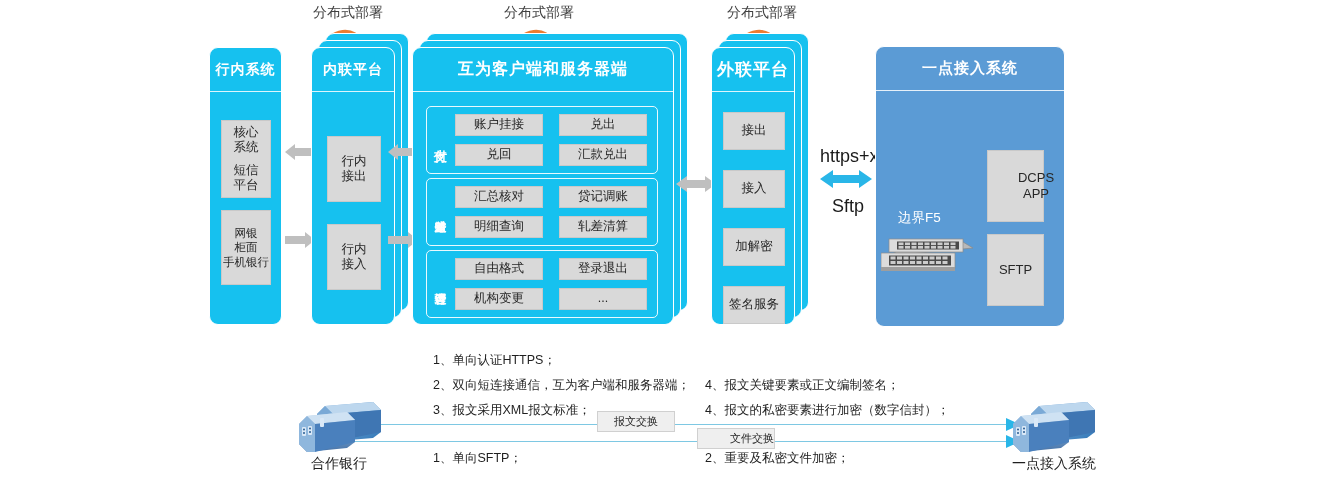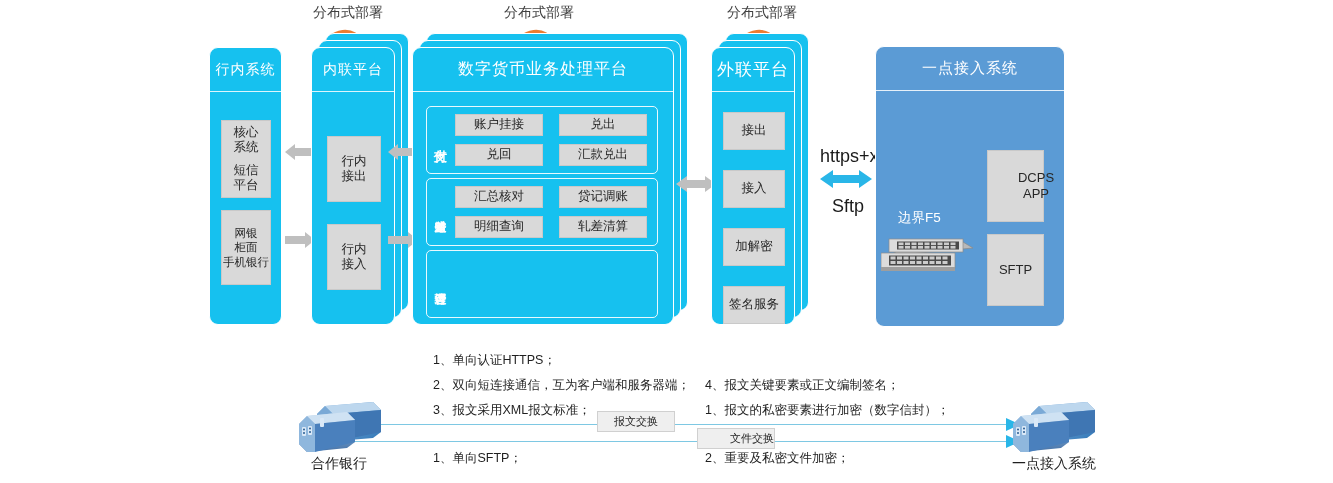--- a/index.html
+++ b/index.html
@@ -33,21 +33,21 @@
     background:#16c1ef;
     border-radius:9px;
     border:1.5px solid #ffffff;
     display:flex;
     flex-direction:column;
     overflow:hidden;
   }
   .panel-title {
     color:#ffffff;
     text-align:center;
-    font-weight:normal;
+    font-weight:bold;
     letter-spacing:1px;
     border-bottom:1.5px solid rgba(255,255,255,.85);
     flex:0 0 auto;
     display:flex;
     align-items:center;
     justify-content:center;
   }
   .panel-body { flex:1 1 auto; position:relative; }
 
   
@@ -218,21 +218,21 @@
   <polygon points="0,9 10,1 10,5 30,5 30,13 10,13 10,17" fill="#bfbfbf"></polygon>
 </svg>
 <svg class="garrow" style="left:388px; top:231px;" width="30" height="18" viewBox="0 0 30 18">
   <polygon points="30,9 20,1 20,5 0,5 0,13 20,13 20,17" fill="#bfbfbf"></polygon>
 </svg>
 
 <div class="stack" style="left:412px; top:33px; width:276px; height:292px;">
   <div class="layer l3" style="width:262px; height:278px;"></div>
   <div class="layer l2" style="width:262px; height:278px;"></div>
   <div class="panel-front" style="width:262px; height:278px;">
-    <div class="panel-title" style="height:44px; font-size:16px;">数字货币业务处理平台</div>
+    <div class="panel-title" style="height:44px; font-size:16px;">互为客户端和服务器端</div>
     <div class="panel-body">
 
       <div class="group" style="left:13px; top:86px; width:232px; height:68px;">
         <div class="group-label" style="font-size:11.5px; letter-spacing:0px;">对账差错</div>
         <div class="group-grid">
           <div class="tile flow">汇总核对</div>
           <div class="tile flow">贷记调账</div>
           <div class="tile flow">明细查询</div>
           <div class="tile flow">轧差清算</div>
         </div>
@@ -243,20 +243,26 @@
         <div class="group-grid">
           <div class="tile flow">账户挂接</div>
           <div class="tile flow">兑出</div>
           <div class="tile flow">兑回</div>
           <div class="tile flow">汇款兑出</div>
         </div>
       </div>
 
       <div class="group" style="left:13px; top:158px; width:232px; height:68px;">
         <div class="group-label" style="font-size:11.5px; letter-spacing:0px;">运行管理</div>
+        <div class="group-grid">
+          <div class="tile flow">自由格式</div>
+          <div class="tile flow">登录退出</div>
+          <div class="tile flow">机构变更</div>
+          <div class="tile flow">...</div>
+        </div>
       </div>
 
     </div>
   </div>
 </div>
 
 <svg class="garrow" style="left:676px; top:174px;" width="40" height="20" viewBox="0 0 40 20">
   <polygon points="0,10 11,2 11,6 29,6 29,2 40,10 29,18 29,14 11,14 11,18" fill="#bfbfbf"></polygon>
 </svg>
 
@@ -342,21 +348,21 @@
     </div>
     <div class="tile" style="left:111px; top:143px; width:57px; height:72px; font-size:13px;">SFTP</div>
   </div>
 </div>
 
 <div class="note" style="left:433px; top:352px;">1、单向认证HTTPS；</div>
 <div class="note" style="left:433px; top:377px;">2、双向短连接通信，互为客户端和服务器端；</div>
 <div class="note" style="left:433px; top:402px;">3、报文采用XML报文标准；</div>
 
 <div class="note" style="left:705px; top:377px;">4、报文关键要素或正文编制签名；</div>
-<div class="note" style="left:705px; top:402px;">1、报文的私密要素进行加密（数字信封）；</div>
+<div class="note" style="left:705px; top:402px;">4、报文的私密要素进行加密（数字信封）；</div>
 
 <div class="hline" style="left:352px; top:424px; width:660px;"></div>
 <svg class="abs" style="left:345px; top:418px;" width="14" height="13" viewBox="0 0 14 13">
   <polygon points="0,6.5 14,0 14,13" fill="#29b6e8"></polygon>
 </svg>
 <svg class="abs" style="left:1006px; top:418px;" width="14" height="13" viewBox="0 0 14 13">
   <polygon points="14,6.5 0,0 0,13" fill="#29b6e8"></polygon>
 </svg>
 <div class="chip" style="left:597px; top:411px; width:78px;">报文交换</div>
 

